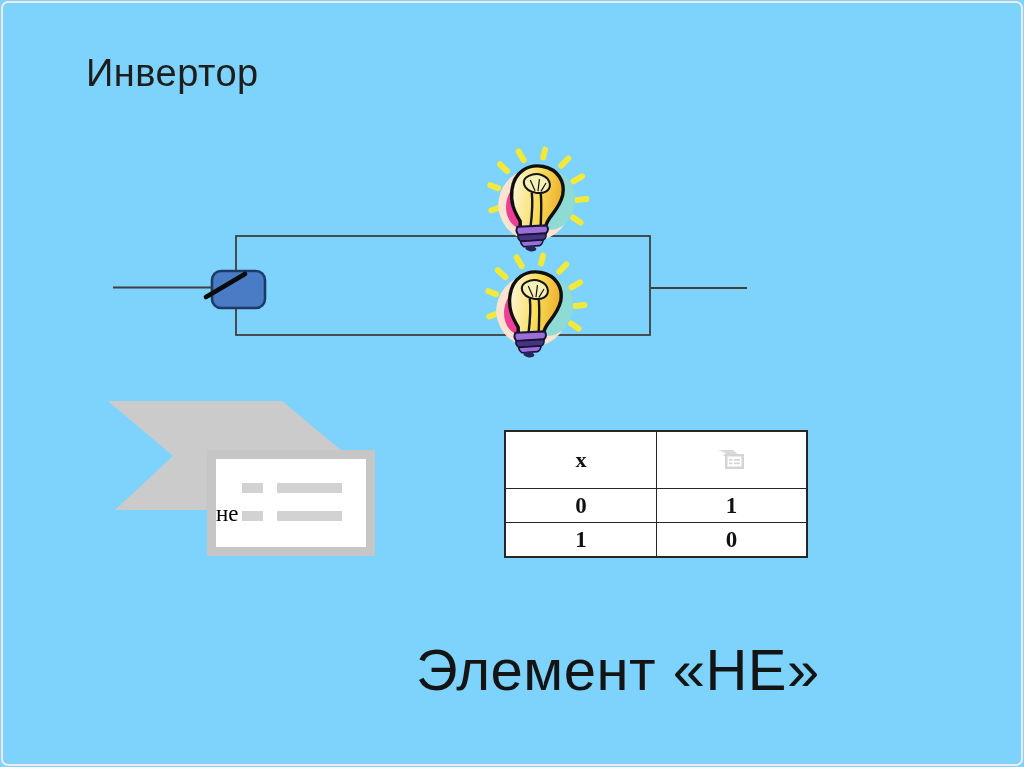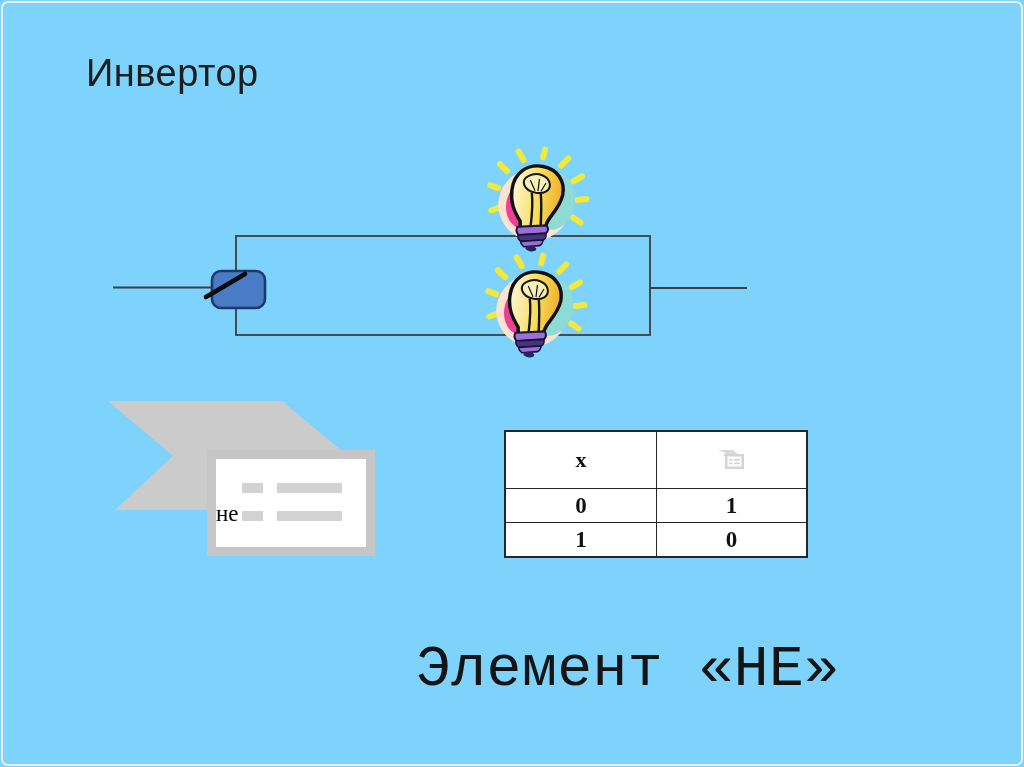--- a/index.html
+++ b/index.html
@@ -11,21 +11,21 @@
   .slide-frame{
     position:absolute;inset:1px;border:2px solid #ececec;border-radius:7px;
     pointer-events:none;
   }
   .top-title{
     position:absolute;left:86px;top:52px;font-size:38px;line-height:1.15;
     color:#1d1d1d;letter-spacing:.5px;white-space:nowrap;
   }
   .bottom-title{
     position:absolute;left:416px;top:638px;font-size:58px;line-height:1.1;
-    color:#141414;letter-spacing:.5px;white-space:nowrap;font-family:Liberation Mono, monospace;
+    color:#141414;letter-spacing:.5px;white-space:nowrap;
   }
   .circuit-svg{position:absolute;left:100px;top:140px;width:680px;height:230px;}
   .clipart-svg{position:absolute;left:100px;top:392px;width:290px;height:172px;}
   .clipart-label{
     position:absolute;left:216px;top:502px;font-size:23px;color:#000;
     line-height:1;white-space:nowrap;font-family:Liberation Serif, serif;
   }
   .truth-table{
     position:absolute;left:504px;top:430px;
     display:grid;grid-template-columns:150px 150px;grid-template-rows:56px 34px 34px;

